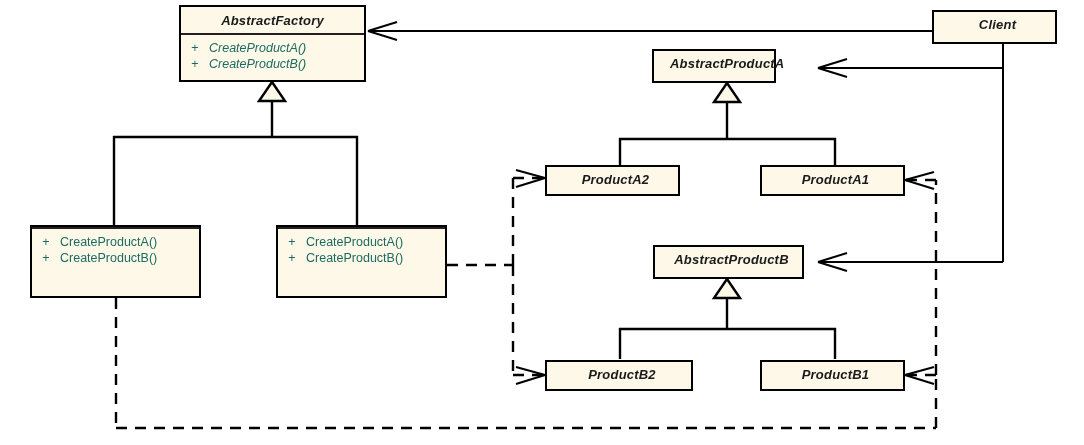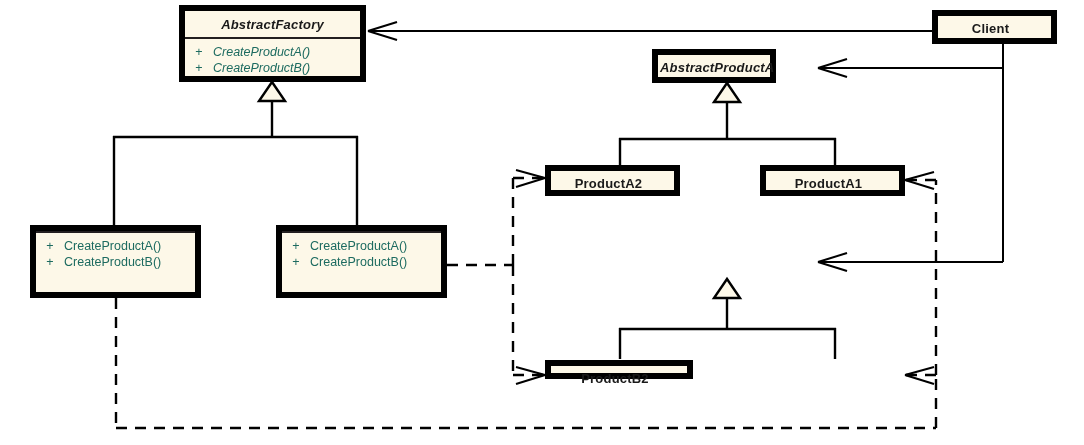--- a/index.html
+++ b/index.html
@@ -21,21 +21,21 @@
     position: absolute;
     left: 0;
     top: 0;
     width: 1084px;
     height: 445px;
   }
   .uml-box {
     position: absolute;
     box-sizing: border-box;
     background: #fdf8e8;
-    border: 6px solid #000000;
+    border: 2px solid #000000;
     z-index: 5;
   }
   .uml-title {
     text-align: center;
     font-size: 13px;
     font-weight: bold;
     color: #1a1a1a;
     letter-spacing: 0.2px;
     line-height: 1;
     padding: 7px 4px 6px 4px;
@@ -65,21 +65,22 @@
     font-style: normal;
     font-weight: normal;
   }
   .uml-member .mname {
     flex: 1 1 auto;
   }
   .uml-member.abstract .mname {
     font-style: italic;
   }
   .uml-box.single .uml-title {
-    padding: 6px 10px 6px 2px;
+    padding: 6px 10px 6px 16px;
+    font-style: italic;
   }
 </style>
 </head>
 <body>
 
 <div id="diagram-root">
 
   <svg id="edges" viewBox="0 0 1084 445" width="1084" height="445" xmlns="http://www.w3.org/2000/svg">
 
     <g>
@@ -208,23 +209,29 @@
   </div>
 
   <div class="uml-box single" style="left:545px; top:165px; width:135px; height:31px;">
     <div class="uml-title">ProductA2</div>
   </div>
 
   <div class="uml-box single" style="left:760px; top:165px; width:145px; height:31px;">
     <div class="uml-title">ProductA1</div>
   </div>
 
-
-  <div class="uml-box single" style="left:545px; top:360px; width:148px; height:19px;">
+  <div class="uml-box single" style="left:653px; top:245px; width:151px; height:34px;">
+    <div class="uml-title abstract">AbstractProductB</div>
+  </div>
+
+  <div class="uml-box single" style="left:545px; top:360px; width:148px; height:31px;">
     <div class="uml-title">ProductB2</div>
   </div>
 
+  <div class="uml-box single" style="left:760px; top:360px; width:145px; height:31px;">
+    <div class="uml-title">ProductB1</div>
+  </div>
 
   <div class="uml-box single" style="left:932px; top:10px; width:125px; height:34px;">
     <div class="uml-title">Client</div>
   </div>
 
 </div>
 
 </body></html>

